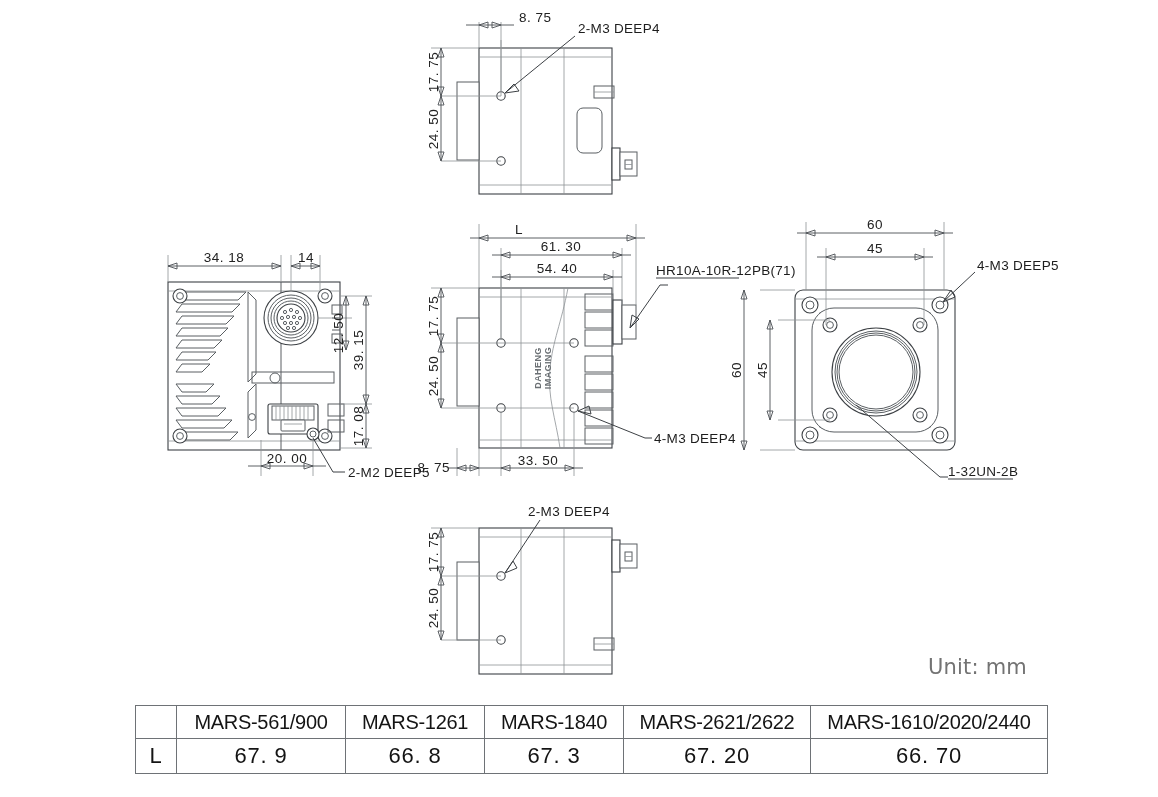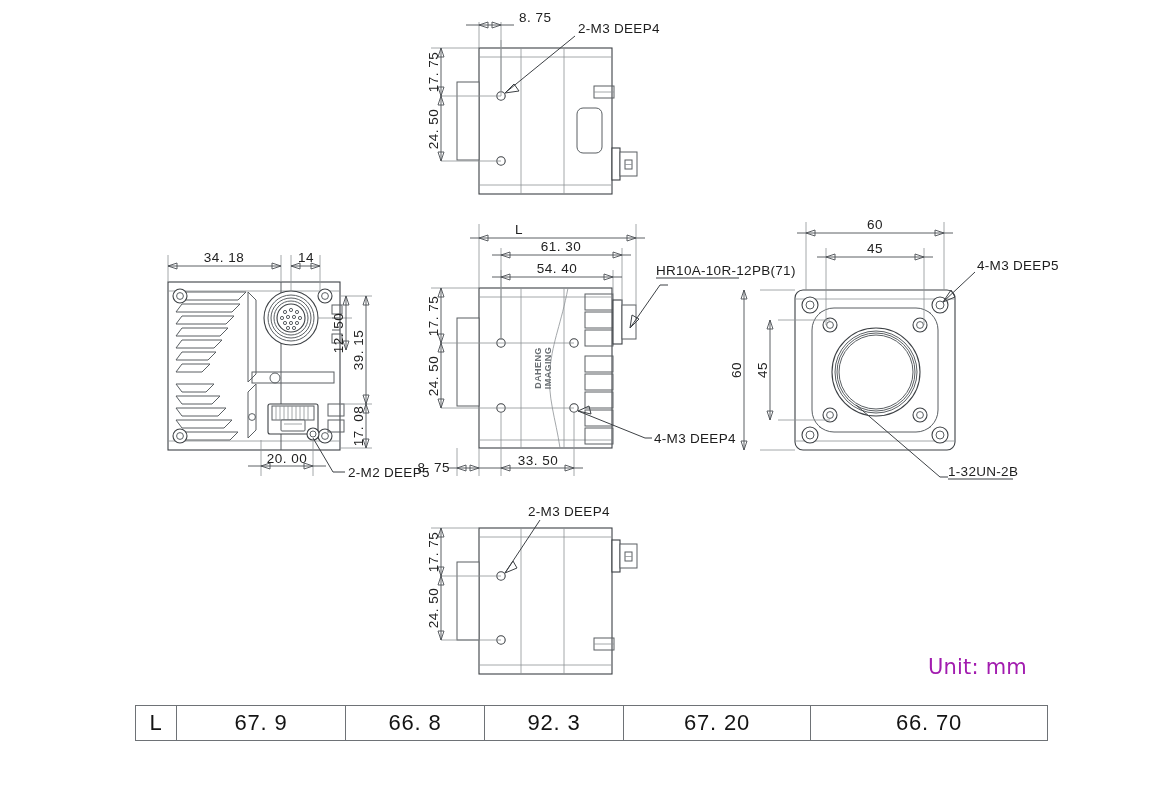--- a/index.html
+++ b/index.html
@@ -28,21 +28,21 @@
     font-size:13.5px;letter-spacing:.3px;fill:#1d1d1d;
   }
   .logotxt{
     font-family:"Liberation Sans",sans-serif;
     font-size:9px;letter-spacing:.4px;fill:#6b7074;font-weight:700;
   }
   
   .unitnote{
     position:absolute;left:928px;top:655px;
     font-family:"DejaVu Sans",sans-serif;
-    font-size:21px;color:#a21caf;letter-spacing:.2px;
+    font-size:21px;color:#737373;letter-spacing:.2px;
   }
   
   .spec-table{
     position:absolute;left:135px;top:705px;
     border-collapse:collapse;
     font-family:"Liberation Sans",sans-serif;
   }
   .spec-table td,.spec-table th{
     border:1.3px solid #6e7276;
     text-align:center;vertical-align:middle;
@@ -429,22 +429,30 @@
     <path class="leader" d="M505 573 l12 -5 l-4 -7 z" fill="#3d4145"></path>
     <text class="calltxt" x="528" y="516">2-M3  DEEP4</text>
   </g>
 
 </svg>
 
 <div class="unitnote">Unit: mm</div>
 
 <table class="spec-table">
   <tbody>
+    <tr class="hrow">
+      <td class="c0"></td>
+      <td class="c1">MARS-561/900</td>
+      <td class="c2">MARS-1261</td>
+      <td class="c3">MARS-1840</td>
+      <td class="c4">MARS-2621/2622</td>
+      <td class="c5">MARS-1610/2020/2440</td>
+    </tr>
     <tr class="vrow">
       <td class="c0">L</td>
       <td class="c1">67. 9</td>
       <td class="c2">66. 8</td>
-      <td class="c3">92. 3</td>
+      <td class="c3">67. 3</td>
       <td class="c4">67. 20</td>
       <td class="c5">66. 70</td>
     </tr>
   </tbody>
 </table>
 
 </body></html>

